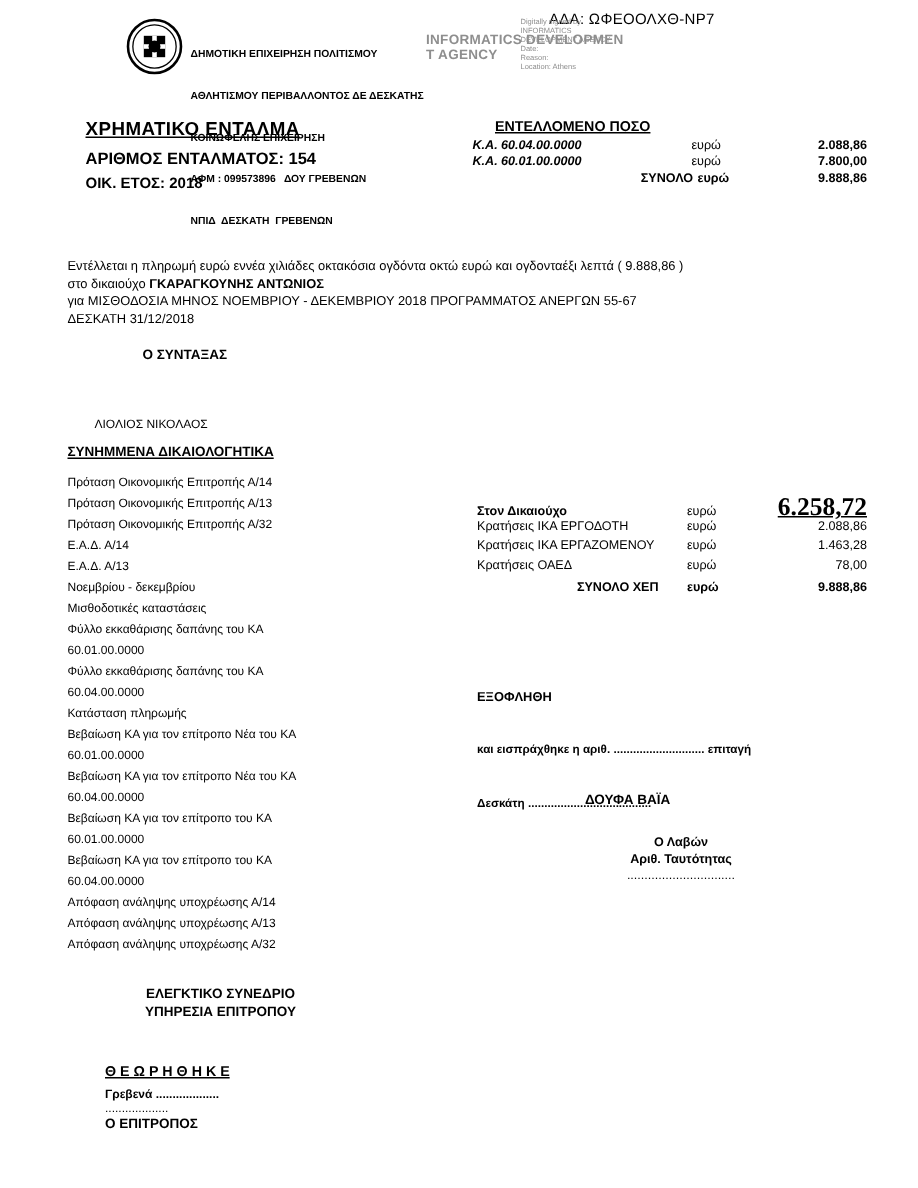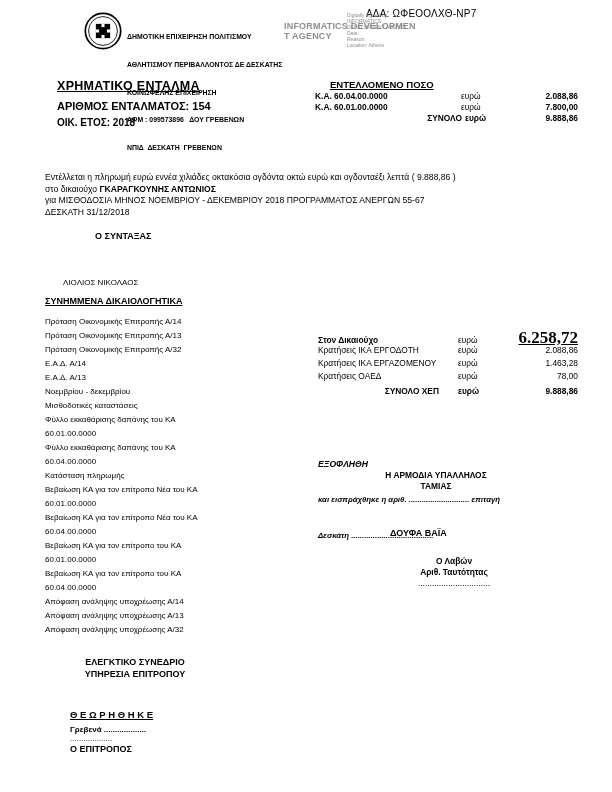--- a/index.html
+++ b/index.html
@@ -21,21 +21,21 @@
                color:#8e8e8e; letter-spacing:0.2px; }
   .stamp-sig { left:347px; top:13px; width:62px; font-size:5px; line-height:5.9px; color:#8e8e8e; }
 
   .doc-title { left:57px; top:79px; font-size:12.5px; font-weight:bold; text-decoration:underline; letter-spacing:0.3px; }
   .warrant-no { left:57px; top:100px; font-size:11px; font-weight:bold; }
   .fiscal { left:57px; top:117px; font-size:10px; font-weight:bold; }
 
   .amounts-title { left:330px; top:79px; font-size:9.5px; font-weight:bold; text-decoration:underline; }
   .amounts { left:315px; top:91px; width:263px; font-size:8.4px; }
   .amt-row { display:flex; align-items:baseline; height:11.2px; }
-  .amt-label { width:146px; font-weight:bold; }
+  .amt-label { width:146px; font-weight:bold;font-style:italic; }
   .amt-total-label { width:150px; text-align:right; font-weight:bold; padding-right:3px; }
   .amt-cur { width:48px; }
   .amt-val { flex:1; text-align:right; font-weight:bold; }
 
   .order { left:45px; top:172px; width:532px; font-size:8.6px; line-height:11.6px; }
 
   .author-title { left:95px; top:231px; font-size:9px; font-weight:bold; }
   .author-name { left:63px; top:278px; font-size:8px; }
 
   .att-title { left:45px; top:296px; font-size:9px; font-weight:bold; text-decoration:underline; }
@@ -46,32 +46,32 @@
   .bd-row.first { height:17px; }
   .bd-label { width:140px; }
   .bd-cur { width:40px; }
   .bd-val { flex:1; text-align:right; }
   .big-val { font-size:17px; font-weight:bold; text-decoration:underline;
              font-family:"Liberation Serif", serif; }
   .bd-total { margin-top:2px; }
   .bd-total .bd-label, .bd-total .bd-cur, .bd-total .bd-val { font-weight:bold; }
   .bd-total .bd-label { text-align:right; padding-right:19px; }
 
-  .receipt { left:318px; top:434px; font-size:7.8px; font-weight:bold; line-height:12px; white-space:pre;font-style:italic; }
+  .receipt { left:318px; top:434px; font-size:7.8px; font-weight:bold; line-height:12px; white-space:pre; }
   .receipt-title { font-size:8.6px; }
 
   .cashier { left:356px; top:470px; width:160px; text-align:center; font-size:8.4px;
              font-weight:bold; line-height:10.5px; }
   .cashier-name { left:390px; top:528px; font-size:9px; font-weight:bold; }
 
   .recipient { left:398px; top:556px; width:112px; text-align:center; font-size:8.4px;
                font-weight:bold; line-height:11px; }
   .recipient .dots { font-weight:normal; }
 
-  .audit { left:50px; top:656px; width:170px; text-align:center; font-size:9px;
+  .audit { left:62px; top:656px; width:170px; text-align:center; font-size:9px;
            font-weight:bold; line-height:12px; }
 
   .theor { left:70px; top:710px; font-size:8px; font-weight:bold; }
   .theor-head { font-size:9.5px; text-decoration:underline; margin-bottom:6px; line-height:10px; }
   .theor-city { line-height:8px; margin-bottom:1px; }
   .theor-dots { line-height:8px; margin-bottom:1px; font-weight:normal; }
   .theor-comm { font-size:9px; line-height:10px; }
 </style>
 </head>
 <body>
@@ -198,24 +198,20 @@
       <span class="bd-cur">ευρώ</span>
       <span class="bd-val">9.888,86</span>
     </div>
   </div>
 
   <div class="abs receipt">
     <div class="receipt-title">ΕΞΟΦΛΗΘΗ</div>
     <div>και εισπράχθηκε η αριθ. ............................ επιταγή</div>
     <div>Δεσκάτη ......................................</div>
   </div>
-  <div class="abs cashier">
-    <div>Η ΑΡΜΟΔΙΑ ΥΠΑΛΛΗΛΟΣ</div>
-    <div>ΤΑΜΙΑΣ</div>
-  </div>
   <div class="abs cashier-name">ΔΟΥΦΑ ΒΑΪΑ</div>
   <div class="abs recipient">
     <div>Ο Λαβών</div>
     <div>Αριθ. Ταυτότητας</div>
     <div class="dots">...............................</div>
   </div>
 
   <div class="abs audit">
     <div>ΕΛΕΓΚΤΙΚΟ ΣΥΝΕΔΡΙΟ</div>
     <div>ΥΠΗΡΕΣΙΑ ΕΠΙΤΡΟΠΟΥ</div>

